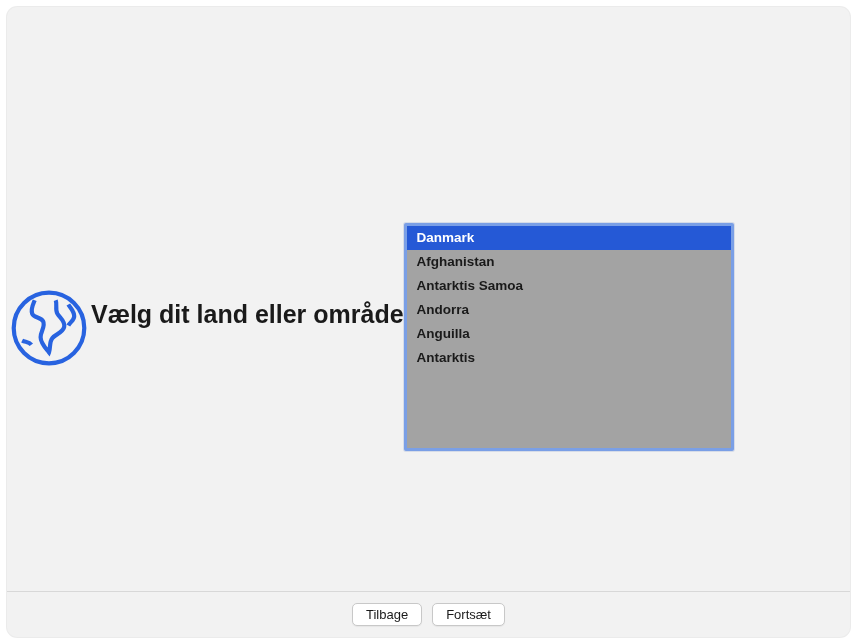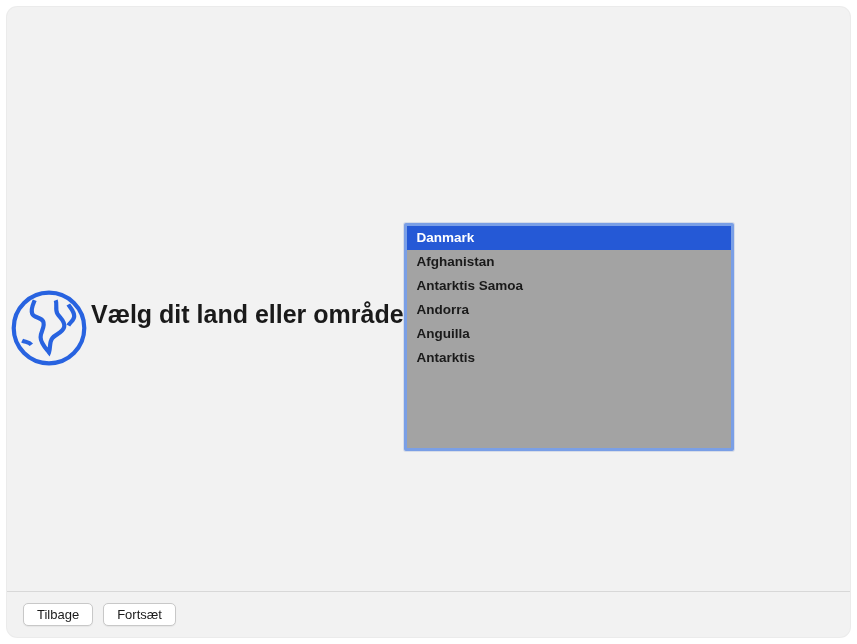--- a/index.html
+++ b/index.html
@@ -66,21 +66,21 @@
     }
     .country-item.selected {
       background: #2559d6;
       color: #fff;
       font-weight: 600;
     }
     .footer {
       border-top: 1px solid #d8d8d8;
       padding: 11px 16px;
       display: flex;
-      justify-content: flex-start;
+      justify-content: center;
       gap: 10px;
     }
     .btn {
       background: #fff;
       border: 1px solid #c8c8c8;
       border-radius: 5px;
       padding: 3px 13px;
       font-size: 13px;
       color: #1a1a1a;
       cursor: pointer;

